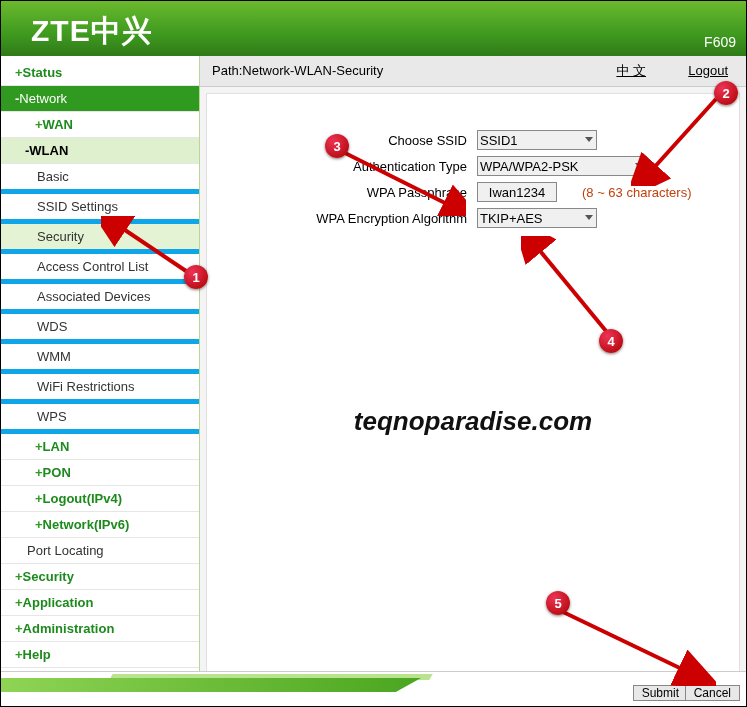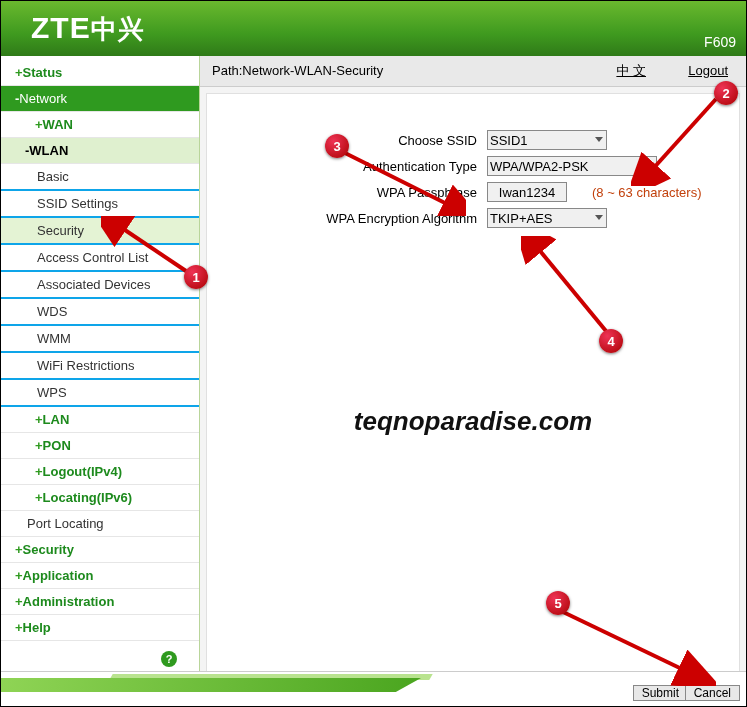--- a/index.html
+++ b/index.html
@@ -1,39 +1,39 @@
 <!DOCTYPE html>
 <html><head>
 <meta charset="utf-8">
 <style>
   html,body{margin:0;padding:0;font-family:Arial,Helvetica,sans-serif;font-size:13px;color:#000;background:#fff}
   .page{width:747px;height:707px;position:relative;overflow:hidden;border:1px solid #000;box-sizing:border-box}
   
   .hdr{position:relative;height:55px;background:linear-gradient(#6ab92e,#3f9a1f 60%,#2f7a18);color:#fff}
   .logo{font-family:Impact,Arial Black,sans-serif;font-size:30px;font-weight:bold;letter-spacing:1px;position:absolute;left:30px;top:10px}
-  .logo .cn{font-size:26px;font-family:Liberation Mono, monospace}
+  .logo .cn{font-size:30px;font-family:Liberation Mono, monospace}
   .model{position:absolute;right:10px;bottom:6px;font-size:14px}
   
   .body{display:flex;height:calc(100% - 55px - 34px)}
   .sidebar{width:198px;border-right:1px solid #b9d59a;background:#fff;padding-top:4px}
   .main{flex:1;position:relative;background:#f4f4f4}
   
   .nav-item{padding:5px 8px 5px 14px;border-bottom:1px solid #e6e6e6;cursor:pointer;color:#1d8a1d}
   .nav-top{font-weight:bold;color:#1d8a1d}
   .nav-active{background:#2f9a1f;color:#fff}
   .nav-sub{padding-left:34px;color:#1d8a1d;font-weight:bold}
   .nav-sub-active{background:#dff0cf;font-weight:bold;padding-left:24px;border-left:none;color:#000}
-  .nav-leaf{padding:5px 8px 5px 36px;color:#333;border-bottom:2px solid #0ea5e9;cursor:pointer;font-weight:normal}
+  .nav-leaf{padding:5px 8px 5px 36px;color:#333;border-bottom:5px solid #0ea5e9;cursor:pointer;font-weight:normal}
   .nav-leaf-active{background:#e4f3d4}
   .help-dot{width:16px;height:16px;border-radius:50%;background:#2f9a1f;color:#fff;font-size:11px;font-weight:bold;display:inline-flex;align-items:center;justify-content:center;margin:10px 0 0 160px}
   
   .pathbar{height:30px;line-height:30px;padding:0 12px;background:#e9e9e9;border-bottom:1px solid #ccc;position:relative}
   .pathbar .lang{position:absolute;right:100px;top:0;text-decoration:underline}
   .pathbar .logout{position:absolute;right:18px;top:0;text-decoration:underline}
-  .form{background:#fff;margin:6px 6px 0 6px;padding:30px 10px 40px 20px;height:520px;position:relative;border:1px solid #e0e0e0}
+  .form{background:#fff;margin:6px 6px 0 6px;padding:30px 10px 40px 10px;height:520px;position:relative;border:1px solid #e0e0e0}
   .row{display:flex;align-items:center;margin:6px 0}
   .lbl{width:250px;text-align:right;padding-right:10px}
   .sel,.txt{border:1px solid #888;background:#f0f0f0;font-size:13px;padding:1px 2px;height:20px;box-sizing:border-box}
   .sel{appearance:none;padding-right:18px;background:#f0f0f0}
   .sel-wrap{position:relative;display:inline-block}
   .sel-wrap::after{content:"";position:absolute;right:4px;top:7px;border-left:4px solid transparent;border-right:4px solid transparent;border-top:5px solid #555;pointer-events:none}
   .hint{margin-left:25px;color:#c2410c}
   .watermark{position:absolute;left:50%;top:350px;transform:translateX(-50%);font-family:"Arial Black",sans-serif;font-style:italic;font-weight:900;font-size:26px;color:#111;letter-spacing:0px}
   
   .ftr{position:absolute;bottom:0;left:0;right:0;height:34px;background:#fff;border-top:1px solid #ccc}
@@ -70,21 +70,21 @@
       <div class="nav-leaf nav-leaf-active">Security</div>
       <div class="nav-leaf">Access Control List</div>
       <div class="nav-leaf">Associated Devices</div>
       <div class="nav-leaf">WDS</div>
       <div class="nav-leaf">WMM</div>
       <div class="nav-leaf">WiFi Restrictions</div>
       <div class="nav-leaf">WPS</div>
       <div class="nav-item nav-sub"><span style="color:#2f9a1f">+</span><span>LAN</span></div>
       <div class="nav-item nav-sub"><span style="color:#2f9a1f">+</span><span>PON</span></div>
       <div class="nav-item nav-sub"><span style="color:#2f9a1f">+</span><span>Logout(IPv4)</span></div>
-      <div class="nav-item nav-sub"><span style="color:#2f9a1f">+</span><span>Locating(IPv6)</span></div>
+      <div class="nav-item nav-sub"><span style="color:#2f9a1f">+</span><span>Network(IPv6)</span></div>
       <div class="nav-item nav-sub" style="padding-left:26px;color:#333;font-weight:normal">Port Locating</div>
       <div class="nav-item nav-top"><span style="color:#2f9a1f;font-weight:bold">+</span><span>Security</span></div>
       <div class="nav-item nav-top"><span style="color:#2f9a1f;font-weight:bold">+</span><span>Application</span></div>
       <div class="nav-item nav-top"><span style="color:#2f9a1f;font-weight:bold">+</span><span>Administration</span></div>
       <div class="nav-item nav-top"><span style="color:#2f9a1f;font-weight:bold">+</span><span>Help</span></div>
       <div class="help-dot">?</div>
     </div>
 
     <div class="main">
       <div class="pathbar">

